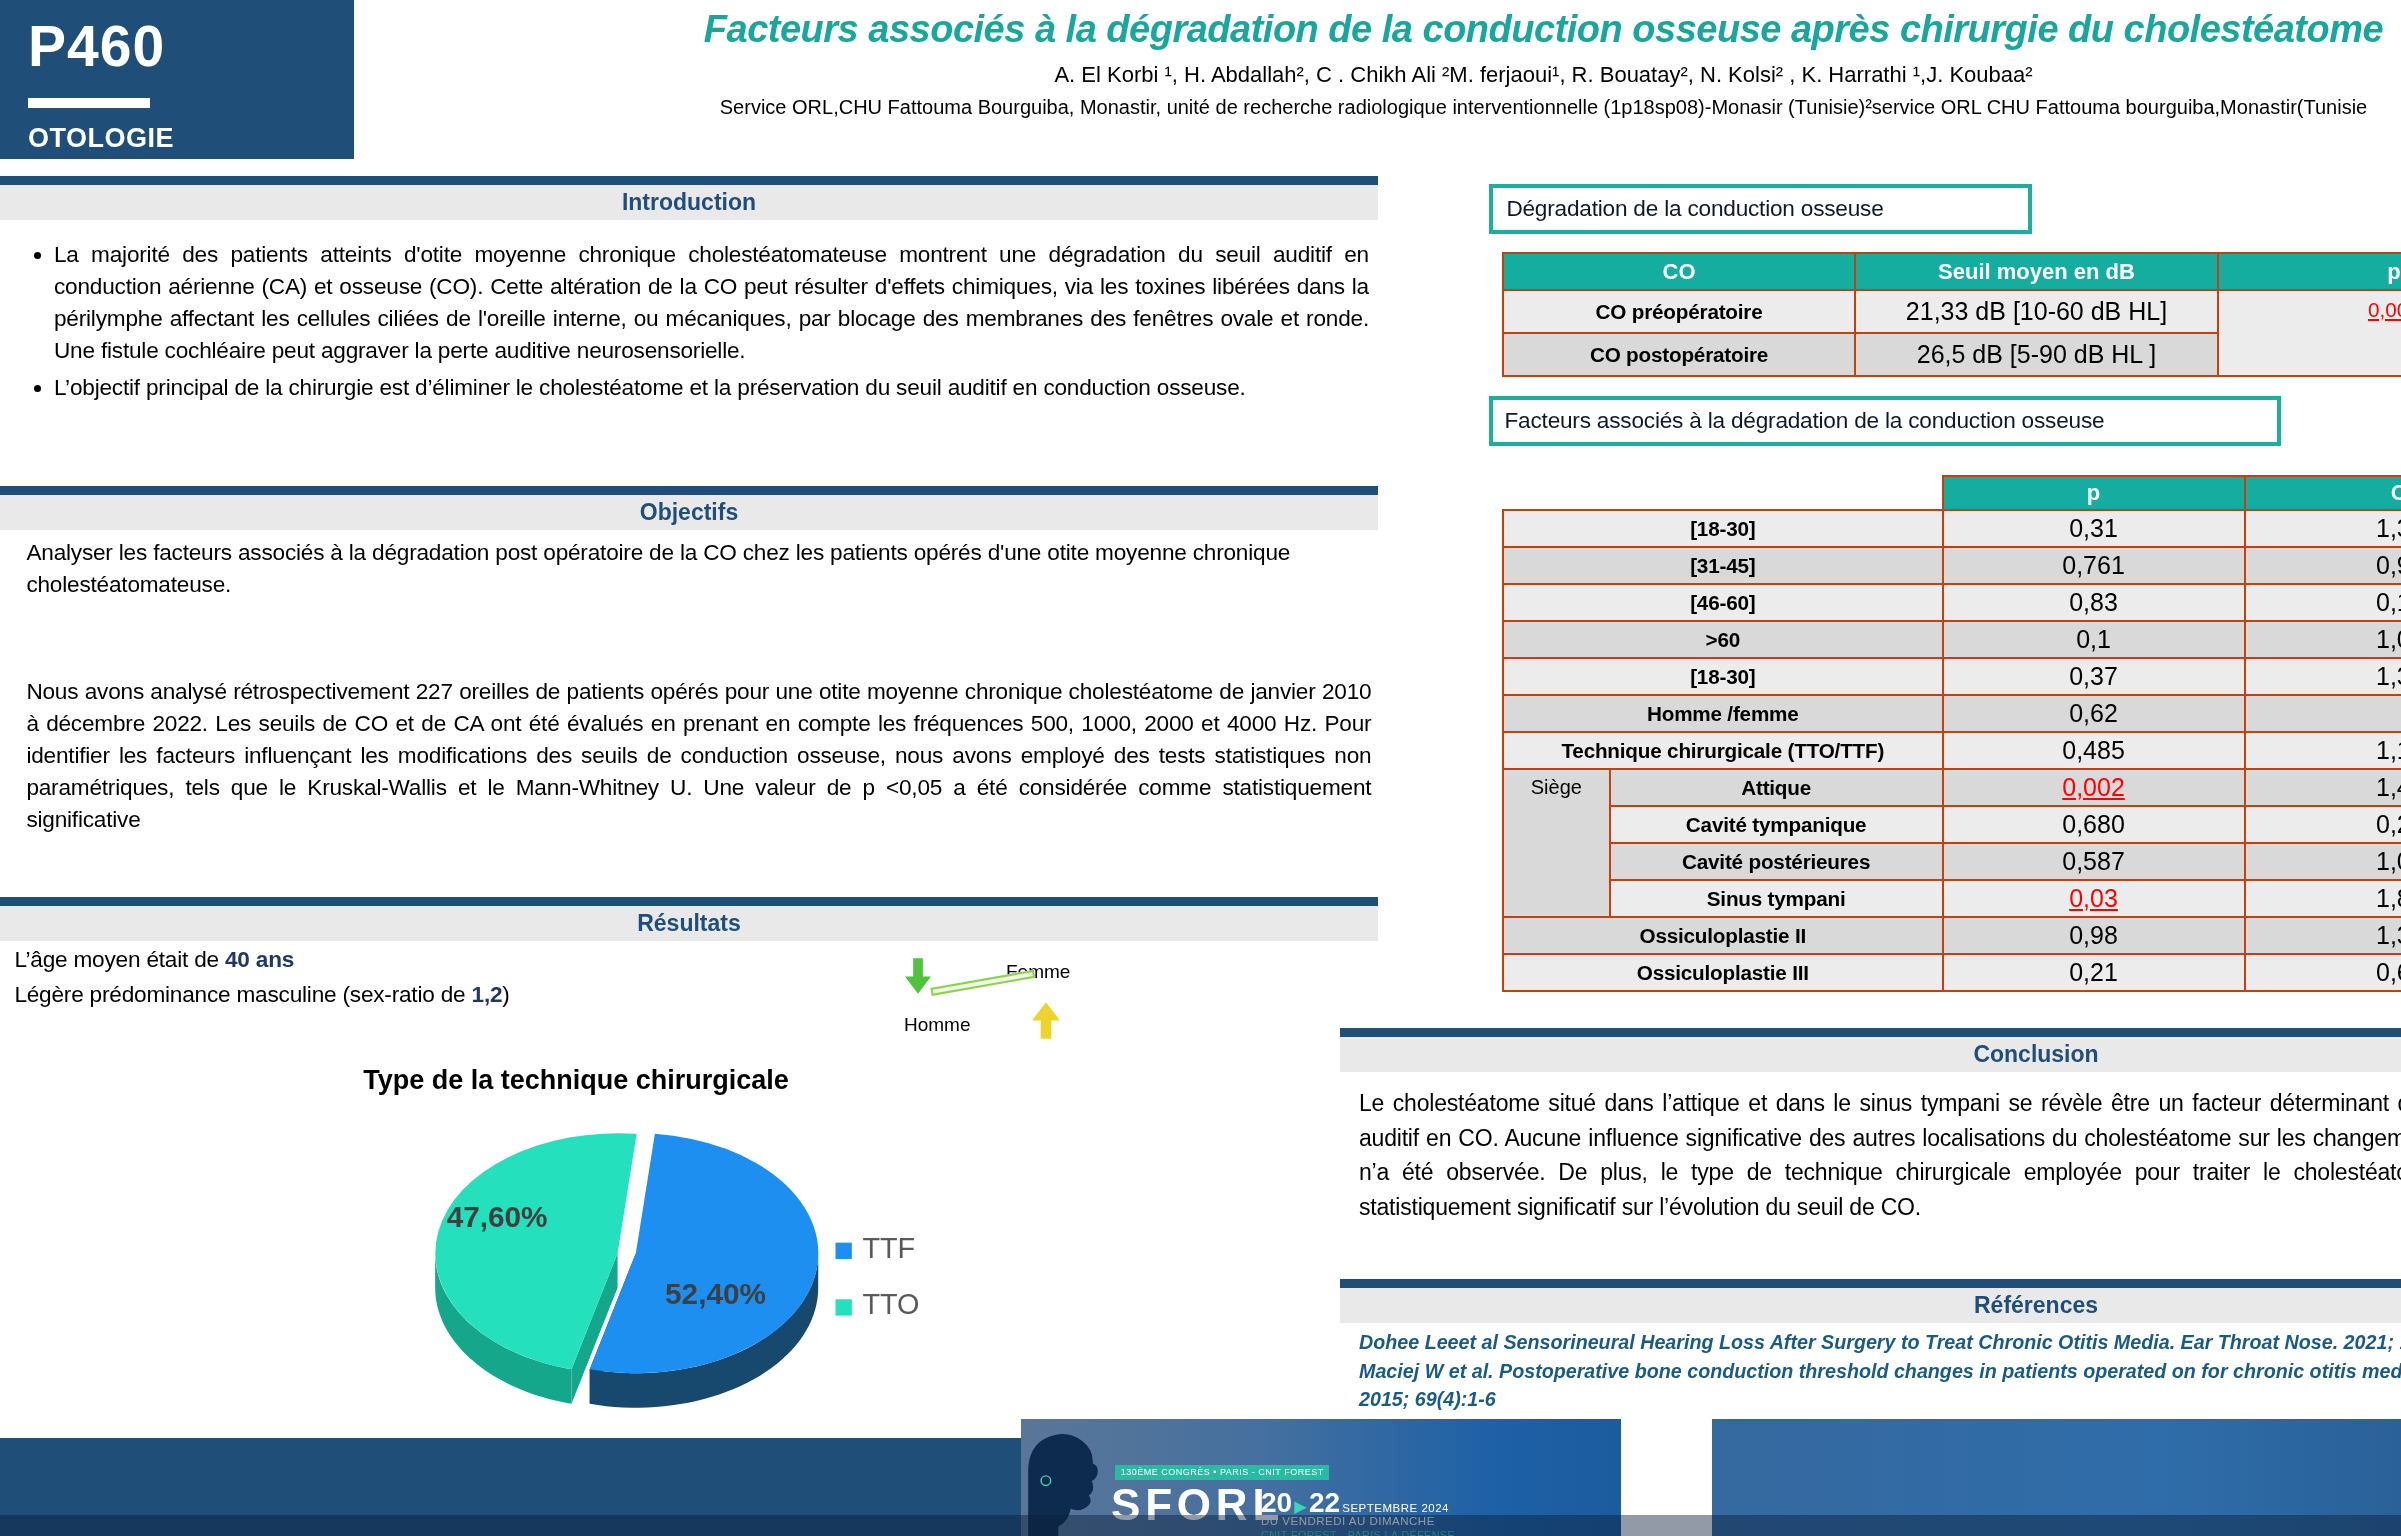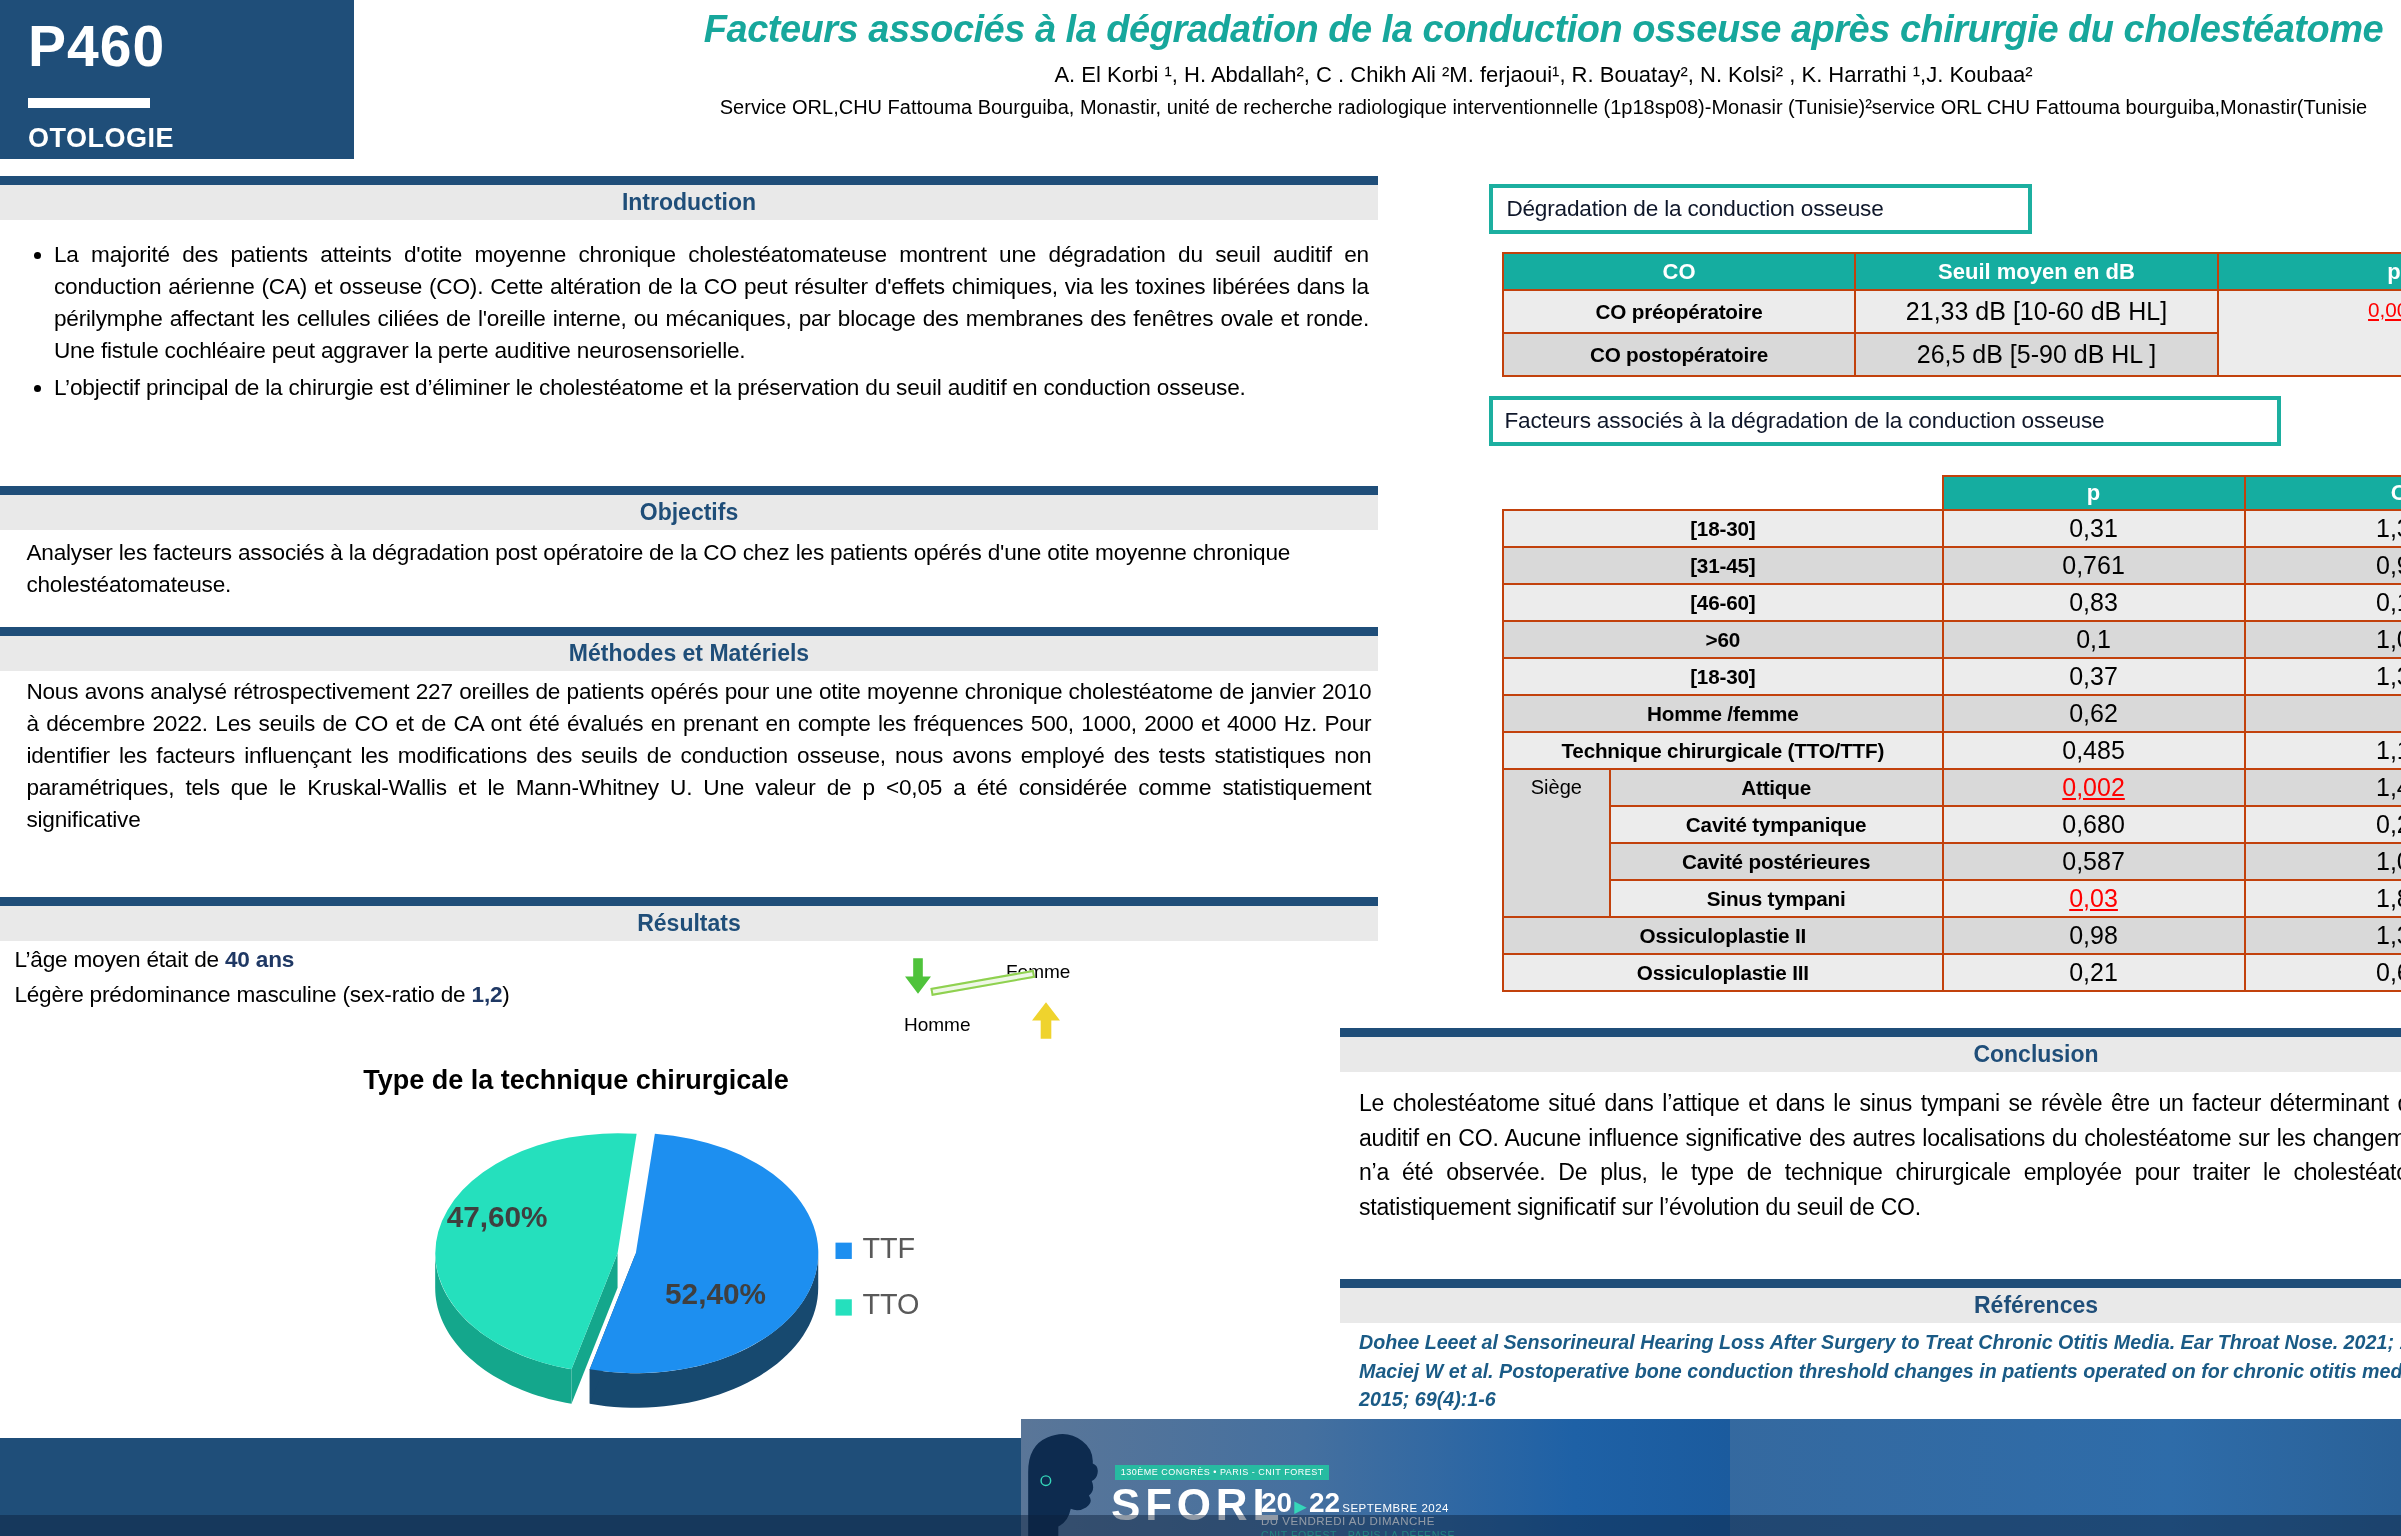--- a/index.html
+++ b/index.html
@@ -74,21 +74,21 @@
   
   .conclusion-text { left:1359px; top:1086px; width:1354px; font-size:23px; line-height:1.5; text-align:justify; letter-spacing:-0.2px; }
   .references-text { left:1359px; top:1329px; width:1354px; font-size:19.7px; line-height:1.42;
     font-weight:bold; font-style:italic; color:#1A5B86; }
   .references-text p { margin-bottom:1px; }
 
   
   .footer-left { left:0; top:1438px; width:1021px; height:98px; background:#1F4E79; }
   .footer-right { left:1712px; top:1419px; width:1020px; height:118px;
     background:linear-gradient(90deg,#35699F 0%, #2E6CA9 45%, #24517F 100%); }
-  .banner { left:1021px; top:1419px; width:709px; height:118px; overflow:hidden;
+  .banner { left:1021px; top:1419px; width:600px; height:118px; overflow:hidden;
     background:linear-gradient(90deg,#5A7698 0%, #45709F 40%, #1E61A6 78%, #1B5B9E 100%); }
   .bottom-strip { left:0; top:1515px; width:2732px; height:22px; background:rgba(12,30,58,0.45); z-index:6; }
   .banner .tag { position:absolute; left:94px; top:46px; background:#27BBA1; color:#fff;
     font-size:9px; letter-spacing:0.5px; padding:2.4px 5.8px; white-space:nowrap; }
   .banner .logo { position:absolute; left:90px; top:61px; color:#fff; font-size:44px; font-weight:bold; letter-spacing:4.8px; }
   .banner .dates { position:absolute; left:240px; top:68px; color:#fff; white-space:nowrap; }
   .banner .dates .big { font-size:28px; font-weight:bold; }
   .banner .dates .tri { color:#35D6B9; font-size:16.3px; }
   .banner .dates .small { font-size:11.5px; letter-spacing:0.5px; }
   .banner .days { position:absolute; left:240px; top:96px; color:#fff; font-size:11.5px; letter-spacing:0.5px; }
@@ -118,24 +118,20 @@
         <li>L’objectif principal de la chirurgie est d’éliminer le cholestéatome et la préservation du seuil auditif en conduction osseuse.</li>
       </ul>
     </div>
 
   <div class="abs" style="left:0;top:486px;width:1378px;">
     <div class="sec-bar"></div>
     <div class="sec-band"><span>Objectifs</span></div>
   </div>
   <div class="abs body-text objectifs-text">Analyser les facteurs associés à la dégradation post opératoire de la CO chez les patients opérés d'une otite moyenne chronique cholestéatomateuse.</div>
 
-  <div class="abs" style="left:0;top:627px;width:1378px;">
-    <div class="sec-bar"></div>
-    <div class="sec-band"><span>Méthodes et Matériels</span></div>
-  </div>
   <div class="abs body-text methodes-text">Nous avons analysé rétrospectivement 227 oreilles de patients opérés pour une otite moyenne chronique cholestéatome de janvier 2010 à décembre 2022. Les seuils de CO et de CA ont été évalués en prenant en compte les fréquences 500, 1000, 2000 et 4000 Hz. Pour identifier les facteurs influençant les modifications des seuils de conduction osseuse, nous avons employé des tests statistiques non paramétriques, tels que le Kruskal-Wallis et le Mann-Whitney U. Une valeur de p &lt;0,05 a été considérée comme statistiquement significative</div>
 
   <div class="abs" style="left:0;top:897px;width:1378px;">
     <div class="sec-bar"></div>
     <div class="sec-band"><span>Résultats</span></div>
   </div>
   <div class="abs body-text resultats-text">
     <div><span>L’âge moyen était de </span><span class="navy-bold">40 ans</span></div>
     <div><span>Légère prédominance masculine (sex-ratio de </span><span class="navy-bold">1,2</span><span>)</span></div>
   </div>

